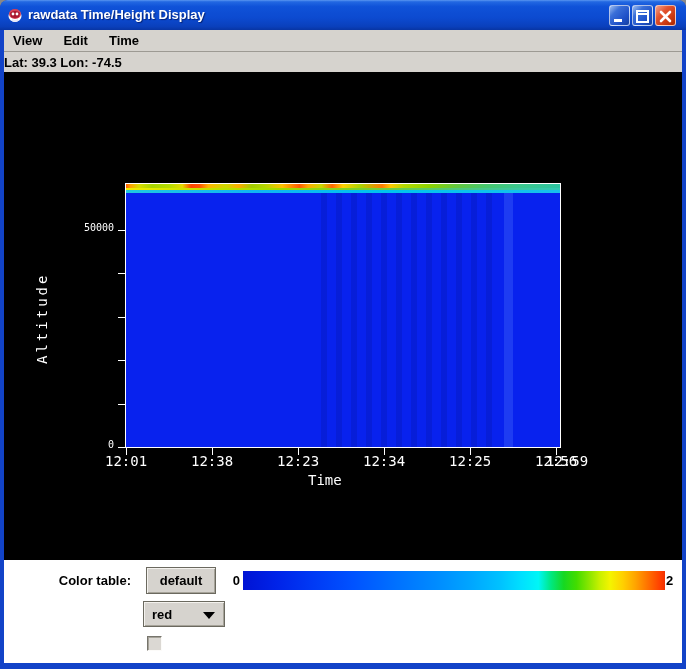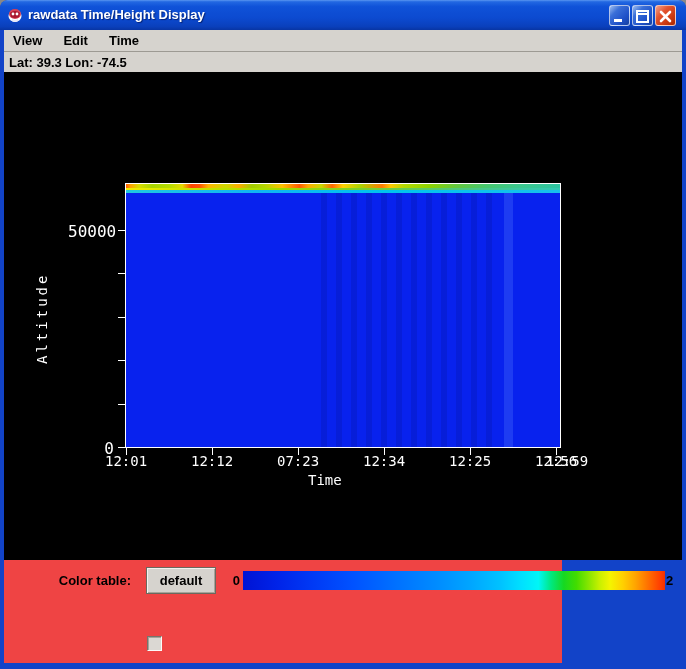--- a/index.html
+++ b/index.html
@@ -30,21 +30,21 @@
   .winbtn svg { display:block; margin:2px auto 0; }
   
   .menubar {
     position:absolute; left:4px; top:30px; width:678px; height:22px;
     background:#d6d3ce; border-bottom:1px solid #9d9a93;
     display:flex; align-items:center; padding-left:9px;
   }
   .menu-item { font-weight:bold; font-size:13px; color:#000; margin-right:21px; cursor:default; }
   .statusbar {
     position:absolute; left:4px; top:52px; width:678px; height:20px;
-    background:#d6d3ce; display:flex; align-items:center; padding-left:5px;
+    background:#d6d3ce; display:flex; align-items:center; 
     font-weight:bold; font-size:13px; color:#000;
   }
   
   .plotregion { position:absolute; left:4px; top:72px; width:678px; height:488px; background:#000;
                 font-family:"DejaVu Sans Mono", monospace; color:#fff; }
   .plotbox { position:absolute; left:121px; top:111px; width:436px; height:265px; border:1px solid #fff; }
   .band1 { position:absolute; left:0; top:0; width:434px; height:4px;
     background:linear-gradient(90deg,
       #ff5a00 0%, #ffa000 1%, #d8dc00 3%, #a6d400 6%, #b4dc00 10%, #e8d800 13%,
       #ff4400 15%, #ff5500 17%, #ffb400 19%, #ccd800 23%, #ffaa00 26%, #a0cc00 29%,
@@ -54,30 +54,30 @@
   .band2 { position:absolute; left:0; top:4px; width:434px; height:2px;
     background:linear-gradient(90deg,#f0ec00 0%,#c8e400 15%,#a0dc00 35%,#78d030 55%,#50c878 75%,#3cc8a0 90%,#30c8b4 100%); }
   .band3 { position:absolute; left:0; top:6px; width:434px; height:3px;
     background:linear-gradient(90deg,#20c8e0 0%,#10b4f4 30%,#00c2ee 60%,#18c0ec 100%); }
   .bluebody { position:absolute; left:0; top:9px; width:434px; bottom:0; background:#0822ee; }
   .stripes { position:absolute; left:45%; top:0; width:40%; height:100%;
     background:repeating-linear-gradient(90deg, rgba(0,0,70,.13) 0 6px, rgba(0,0,0,0) 6px 15px); }
   .lightcol { position:absolute; left:87%; top:0; width:9px; height:100%; background:rgba(90,130,255,.28); }
   .ytick { position:absolute; left:114px; width:7px; height:1px; background:#fff; }
   .xtick { position:absolute; top:376px; width:1px; height:7px; background:#fff; }
-  .ylab  { position:absolute; left:64px; width:46px; text-align:right; font-size:16px; }
+  .ylab  { position:absolute; left:64px; width:46px; text-align:right; font-size:10px; }
   .xlab  { position:absolute; top:381px; width:42px; text-align:center; font-size:14px; }
   .yaxis-title {
     position:absolute; left:30px; top:186px; height:120px; width:18px;
     writing-mode:vertical-rl; transform:rotate(180deg);
     font-size:14px; letter-spacing:3px; text-align:center;
   }
   .xaxis-title { position:absolute; left:304px; top:400px; width:50px; font-size:14px; }
   
-  .controls { position:absolute; left:4px; top:560px; width:558px; height:103px; background:#ef4444; }
+  .controls { position:absolute; left:4px; top:560px; width:678px; height:103px; background:#ffffff; }
   .ctl-label { position:absolute; left:0; width:127px; text-align:right;
                font-weight:bold; font-size:13px; color:#000; line-height:16px; }
   .default-btn {
     position:absolute; left:142px; top:7px; width:70px; height:27px;
     background:#d6d3ce; border:1px solid #6b695f;
     box-shadow:inset 1px 1px 0 #f4f2ee, inset -1px -1px 0 #a6a399;
     font-weight:bold; font-size:13px; color:#000; font-family:"Liberation Sans",sans-serif;
   }
   .cbar-min { position:absolute; left:222px; top:13px; width:14px; text-align:right; font-weight:bold; font-size:13px; }
   .cbar-max { position:absolute; left:662px; top:13px; width:14px; font-weight:bold; font-size:13px; }
@@ -167,33 +167,37 @@
     <div class="ylab" style="top:367px">0</div>
     <div class="yaxis-title">Altitude</div>
 
     <div class="xtick" style="left:122px"></div>
     <div class="xtick" style="left:208px"></div>
     <div class="xtick" style="left:294px"></div>
     <div class="xtick" style="left:380px"></div>
     <div class="xtick" style="left:466px"></div>
     <div class="xtick" style="left:552px"></div>
     <div class="xlab" style="left:101px">12:01</div>
-    <div class="xlab" style="left:187px">12:12</div>
-    <div class="xlab" style="left:273px">07:23</div>
+    <div class="xlab" style="left:187px">12:38</div>
+    <div class="xlab" style="left:273px">12:23</div>
     <div class="xlab" style="left:359px">12:34</div>
     <div class="xlab" style="left:445px">12:25</div>
     <div class="xlab" style="left:531px">12:56</div>
     <div class="xlab" style="left:542px">12:59</div>
     <div class="xaxis-title">Time</div>
   </div>
 
   <div class="controls">
     <div class="ctl-label" style="top:13px">Color table:</div>
     <button class="default-btn">default</button>
     <div class="cbar-min">0</div>
     <div class="colorbar"></div>
     <div class="cbar-max">2</div>
 
+    <div class="dropdown">
+      <span class="val">red</span>
+      <span class="arrow"></span>
+    </div>
 
     <div class="checkbox"></div>
   </div>
 
 </div>
 
 </body></html>

